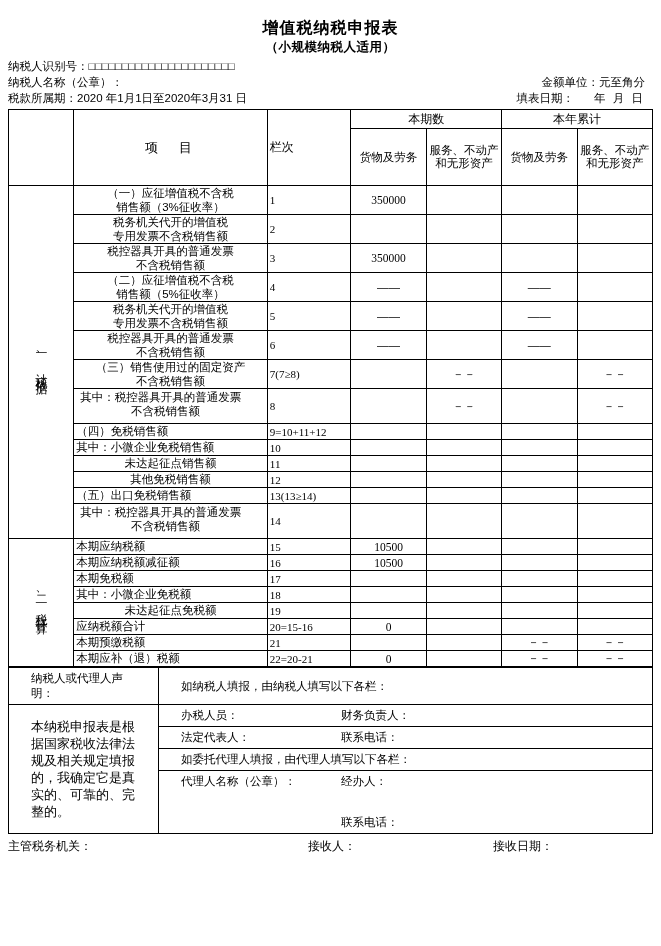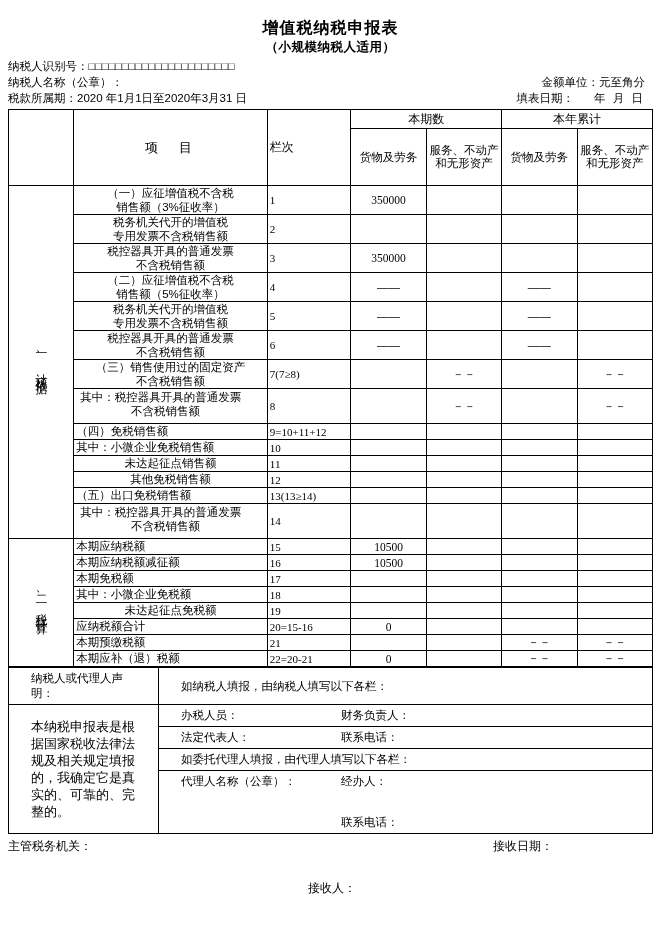--- a/index.html
+++ b/index.html
@@ -185,21 +185,21 @@
 
   .footer-row {
     margin-left: 8px;
     width: 645px;
     display: flex;
     font-size: 12px;
     padding-top: 4px;
     font-family: Liberation Sans, sans-serif;
   }
   .footer-row .s1 { width: 300px; }
-  .footer-row .s2 { width: 185px; margin-top: 42px; }
+  .footer-row .s2 { width: 185px; }
   .footer-row .s3 { flex: 1 1 auto; }
 </style>
 </head>
 <body>
 
 <div class="page">
 
   <div class="title-main">增值税纳税申报表</div>
   <div class="title-sub">（小规模纳税人适用）</div>
 

